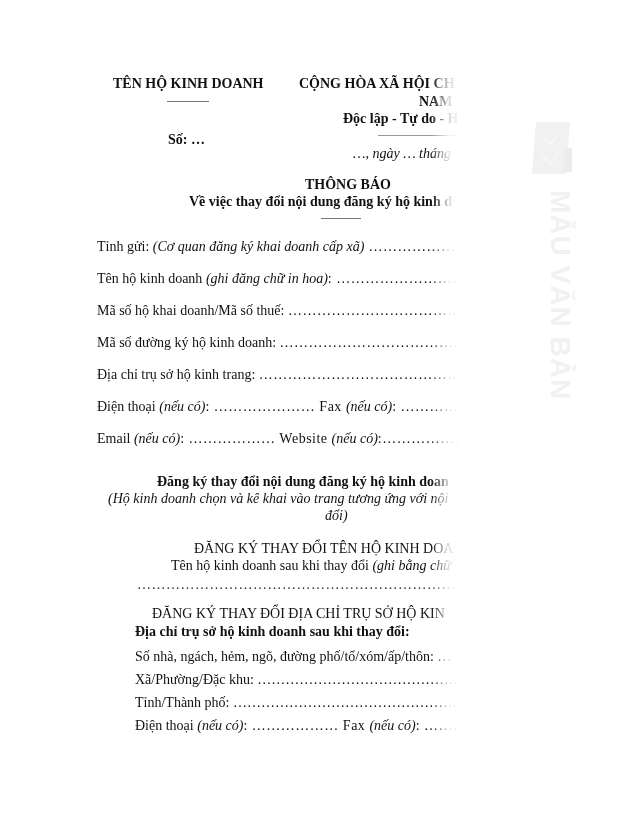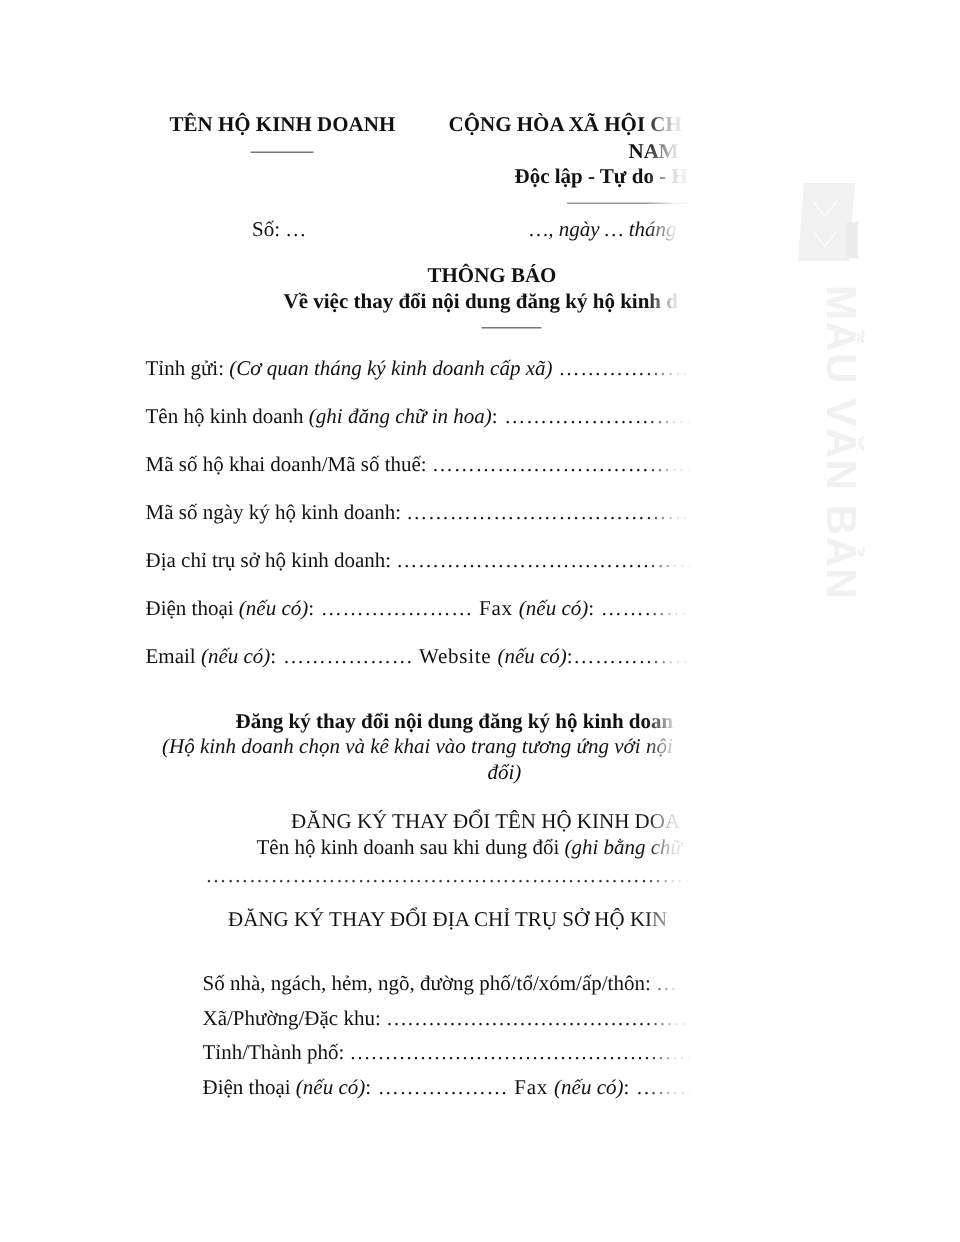--- a/index.html
+++ b/index.html
@@ -32,65 +32,66 @@
       font-size: 28px; color: #f1f1f1; letter-spacing: 1px; white-space: nowrap;
     }
   </style>
 </head>
 <body>
 
 <div class="page">
 
   <div class="abs b f14" style="left:92px; top:76px;">TÊN HỘ KINH DOANH</div>
   <div class="rule" style="left:146px; top:101px; width:42px;"></div>
-  <div class="abs f14" style="left:147px; top:146px;">Số: …</div>
+  <div class="abs f14" style="left:147px; top:132px;font-weight:bold;">Số: …</div>
 
   <div class="abs b f14" style="left:278px; top:76px;">CỘNG HÒA XÃ HỘI CH</div>
   <div class="abs b f14" style="left:398px; top:94px;">NAM</div>
   <div class="abs b f14" style="left:322px; top:111px;">Độc lập - Tự do - H</div>
   <div class="rule" style="left:357px; top:135px; width:90px; background:#999;"></div>
   <div class="abs i f14" style="left:332px; top:146px;">…, ngày … tháng</div>
 
-  <div class="abs b f14" style="left:264px; top:177px;">THÔNG BÁO</div>
+  <div class="abs b f14" style="left:284px; top:177px;">THÔNG BÁO</div>
   <div class="abs b f14" style="left:168px; top:194px;">Về việc thay đổi nội dung đăng ký hộ kinh d</div>
   <div class="rule" style="left:300px; top:218px; width:40px;"></div>
 
   <div class="abs f14" style="left:76px; top:239px;">
-    <span>Tỉnh gửi: </span><span class="i">(Cơ quan tháng ký kinh doanh cấp xã)</span><span class="dots"> ……………………</span>
+    <span>Tỉnh gửi: </span><span class="i">(Cơ quan đăng ký khai doanh cấp xã)</span><span class="dots"> ……………………</span>
   </div>
   <div class="abs f14" style="left:76px; top:271px;">
     <span>Tên hộ kinh doanh </span><span class="i">(ghi đăng chữ in hoa)</span><span class="dots">: ……………………………</span>
   </div>
   <div class="abs f14" style="left:76px; top:303px;">
     <span>Mã số hộ khai doanh/Mã số thuế: </span><span class="dots">……………………………………</span>
   </div>
   <div class="abs f14" style="left:76px; top:335px;">
-    <span>Mã số ngày ký hộ kinh doanh: </span><span class="dots">……………………………………</span>
+    <span>Mã số đường ký hộ kinh doanh: </span><span class="dots">……………………………………</span>
   </div>
   <div class="abs f14" style="left:76px; top:367px;">
-    <span>Địa chỉ trụ sở hộ kinh doanh: </span><span class="dots">……………………………………</span>
+    <span>Địa chỉ trụ sở hộ kinh trang: </span><span class="dots">……………………………………</span>
   </div>
   <div class="abs f14" style="left:76px; top:399px;">
     <span>Điện thoại </span><span class="i">(nếu có)</span><span class="dots">: ………………… Fax </span><span class="i">(nếu có)</span><span class="dots">: ………………</span>
   </div>
   <div class="abs f14" style="left:76px; top:431px;">
     <span>Email </span><span class="i">(nếu có)</span><span class="dots">: ……………… Website </span><span class="i">(nếu có)</span><span class="dots">:……………………</span>
   </div>
 
   <div class="abs b f14" style="left:136px; top:474px;">Đăng ký thay đổi nội dung đăng ký hộ kinh doan</div>
   <div class="abs i f14" style="left:87px; top:491px;">(Hộ kinh doanh chọn và kê khai vào trang tương ứng với nội</div>
   <div class="abs i f14" style="left:304px; top:508px;">đổi)</div>
 
   <div class="abs f14" style="left:173px; top:541px;">ĐĂNG KÝ THAY ĐỔI TÊN HỘ KINH DOA</div>
   <div class="abs f14" style="left:150px; top:558px;">
-    <span>Tên hộ kinh doanh sau khi dung đổi </span><span class="i">(ghi bằng chữ</span>
+    <span>Tên hộ kinh doanh sau khi thay đổi </span><span class="i">(ghi bằng chữ</span>
   </div>
   <div class="abs f14 dots" style="left:116px; top:577px; color:#333;">………………………………………………………………………………</div>
 
   <div class="abs f14" style="left:131px; top:606px;">ĐĂNG KÝ THAY ĐỔI ĐỊA CHỈ TRỤ SỞ HỘ KIN</div>
+  <div class="abs b f14" style="left:114px; top:624px;">Địa chỉ trụ sở hộ kinh doanh sau khi thay đổi:</div>
   <div class="abs f14" style="left:114px; top:649px;">Số nhà, ngách, hẻm, ngõ, đường phố/tổ/xóm/ấp/thôn: …</div>
   <div class="abs f14" style="left:114px; top:672px;">Xã/Phường/Đặc khu: ……………………………………………</div>
   <div class="abs f14" style="left:114px; top:695px;">Tỉnh/Thành phố: ……………………………………………………</div>
   <div class="abs f14" style="left:114px; top:718px;">
     <span>Điện thoại </span><span class="i">(nếu có)</span><span class="dots">: ……………… Fax </span><span class="i">(nếu có)</span><span class="dots">: ………</span>
   </div>
 
   <div class="fade"></div>
 
   <div class="watermark">

